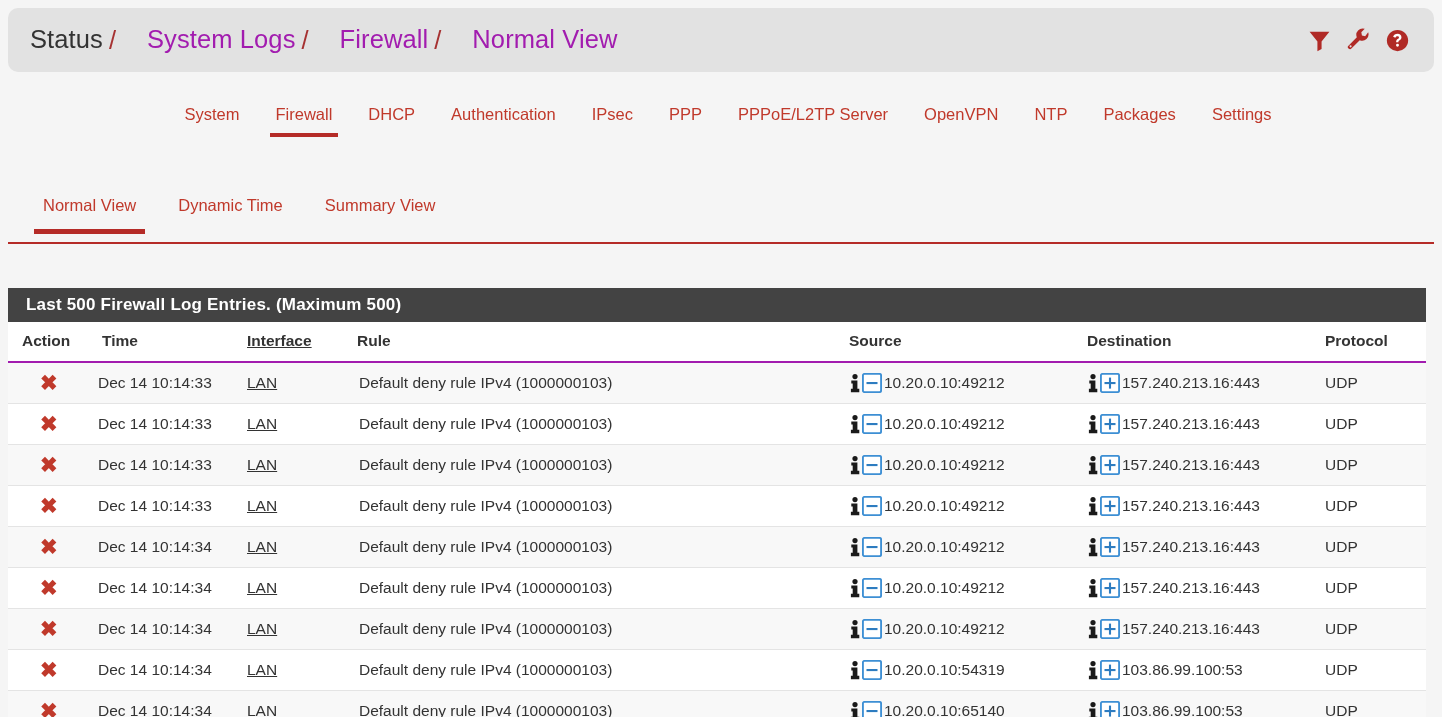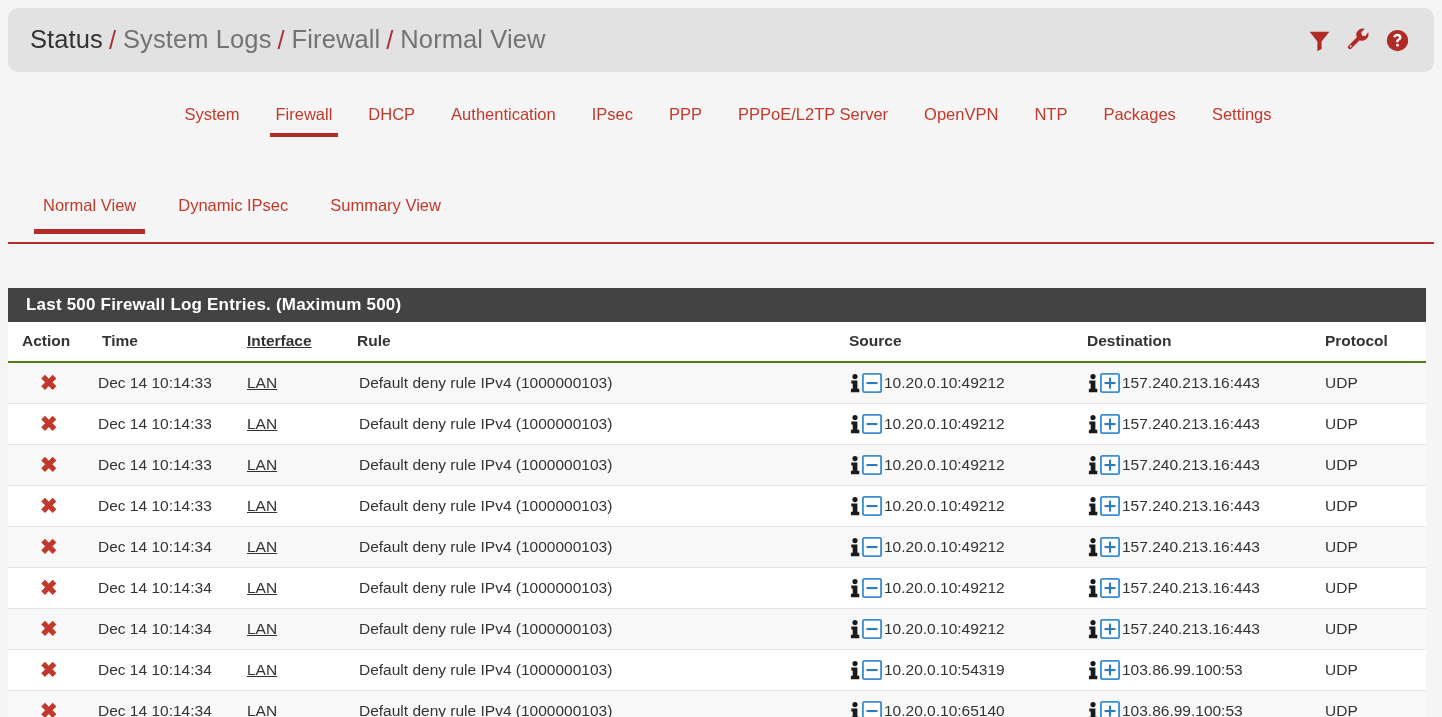--- a/index.html
+++ b/index.html
@@ -25,21 +25,21 @@
     align-items: center;
     padding: 0 18px 0 22px;
   }
   .crumb {
     font-size: 25.5px;
     line-height: 1;
     white-space: nowrap;
     letter-spacing: 0.1px;
   }
   .crumb-static { color: #333333; }
-  .crumb-link   { color: #737373; }
+  .crumb-link   { color: #a21caf; margin-left: 24px; }
   .crumb-sep {
     color: #a63232;
     font-size: 25.5px;
     margin: 0 7px 0 6px;
   }
   .crumb-icons {
     margin-left: auto;
     display: flex;
     align-items: center;
     gap: 14px;
@@ -128,21 +128,21 @@
     table-layout: fixed;
     font-size: 15.5px;
   }
   table.logtbl thead th {
     text-align: left;
     font-weight: bold;
     color: #333;
     font-size: 15.5px;
     padding: 10px 4px 11px 4px;
     background: #ffffff;
-    border-bottom: 2px solid #4d7c0f;
+    border-bottom: 2px solid #a21caf;
     white-space: nowrap;
   }
   table.logtbl tbody td {
     padding: 9px 4px;
     border-top: 1px solid #e4e4e4;
     color: #333;
     white-space: nowrap;
     vertical-align: middle;
     height: 41px;
   }
@@ -218,21 +218,21 @@
   <div class="tab">PPP</div>
   <div class="tab">PPPoE/L2TP Server</div>
   <div class="tab">OpenVPN</div>
   <div class="tab">NTP</div>
   <div class="tab">Packages</div>
   <div class="tab">Settings</div>
 </div>
 
 <div class="tabs-secondary">
   <div class="tab2 active">Normal View</div>
-  <div class="tab2">Dynamic IPsec</div>
+  <div class="tab2">Dynamic Time</div>
   <div class="tab2">Summary View</div>
 </div>
 
 <div class="panel">
   <div class="panel-heading">Last 500 Firewall Log Entries. (Maximum 500)</div>
   <div class="panel-body">
     <table class="logtbl">
       <thead>
         <tr>
           <th class="c-action">Action</th>

